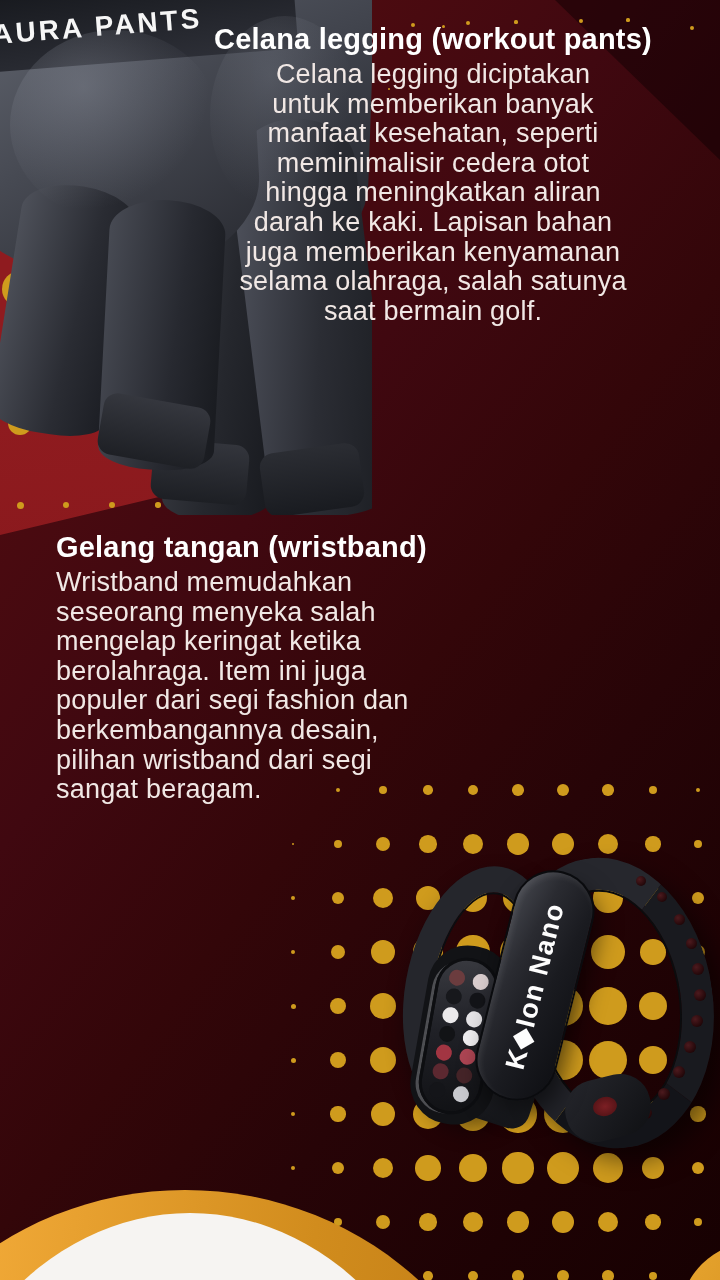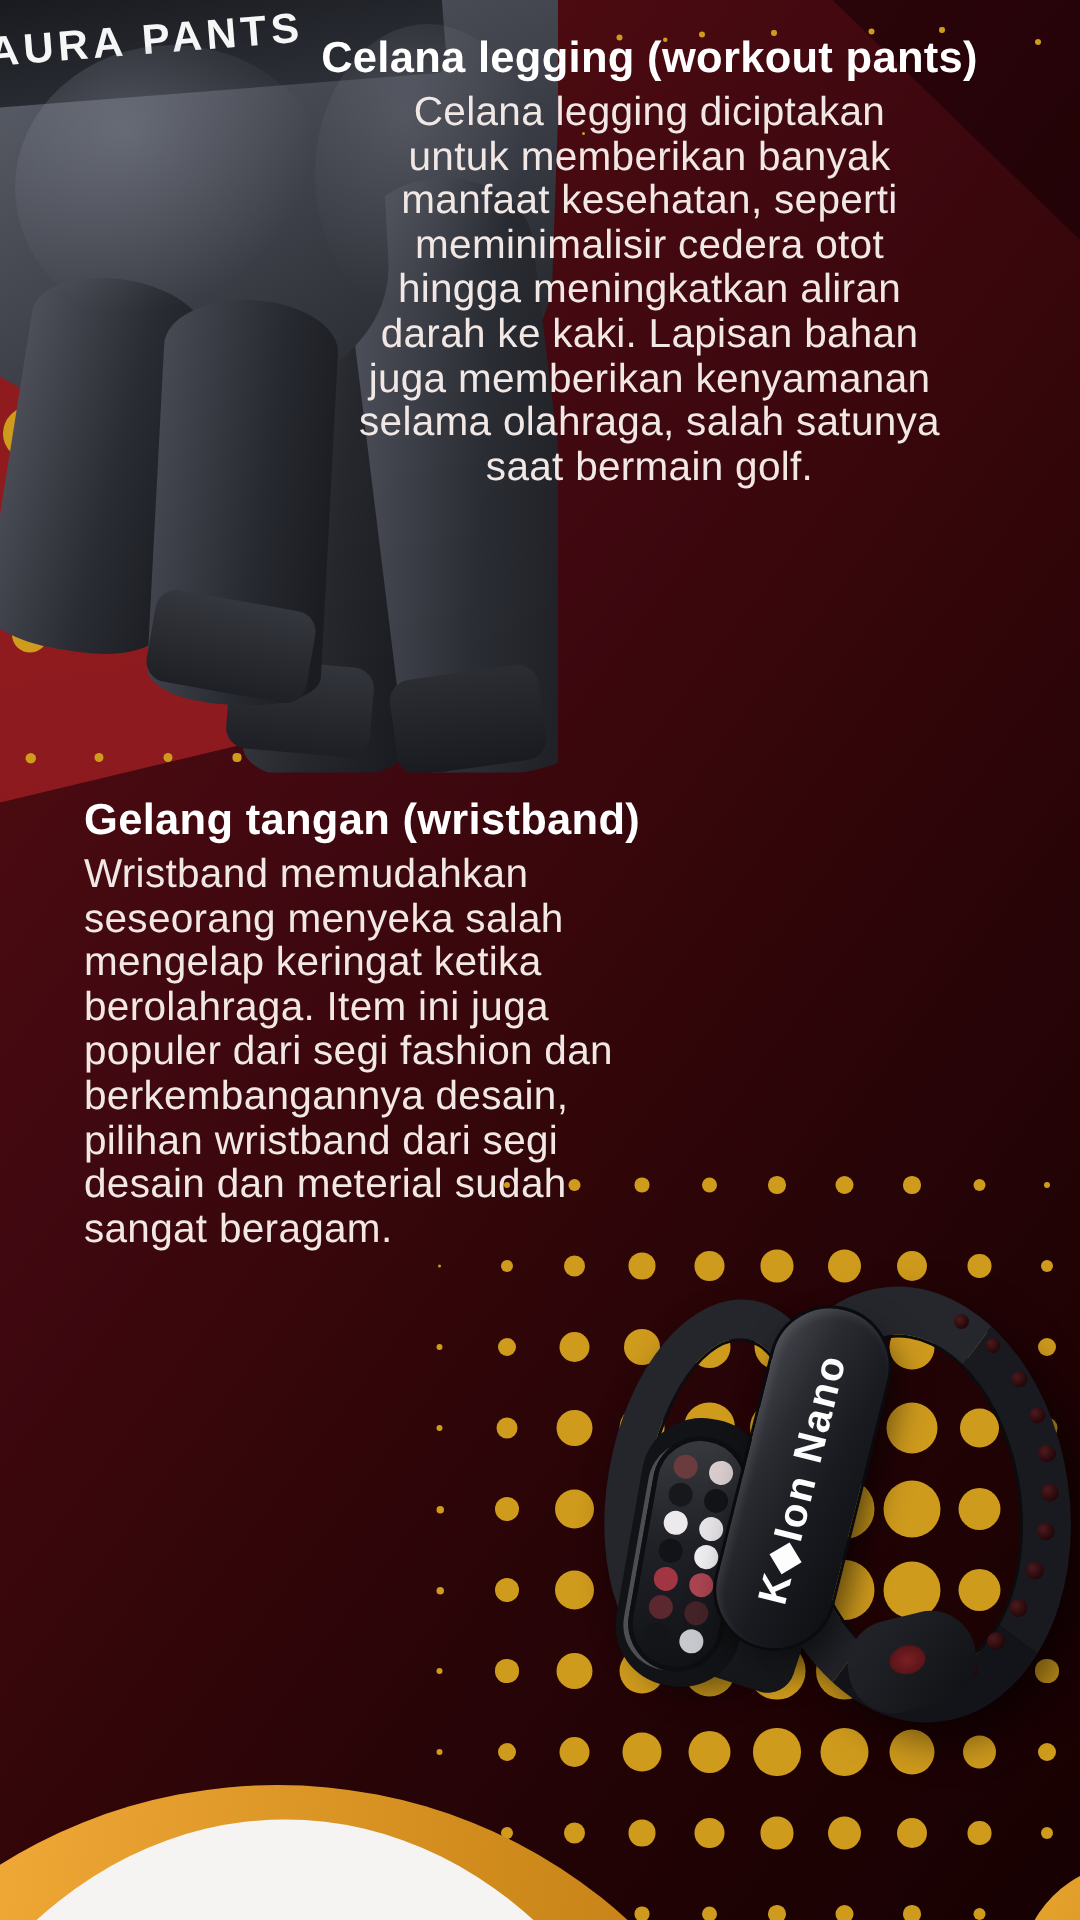--- a/index.html
+++ b/index.html
@@ -323,21 +323,20 @@
     <h2>Gelang tangan (wristband)</h2>
     <div class="lines">
 
     <div class="line">Wristband memudahkan</div>
         <div class="line">seseorang menyeka salah</div>
         <div class="line">mengelap keringat ketika</div>
         <div class="line">berolahraga. Item ini juga</div>
         <div class="line">populer dari segi fashion dan</div>
         <div class="line">berkembangannya desain,</div>
         <div class="line">pilihan wristband dari segi</div>
-        <div class="line">desain dan meterial sudah</div>
         <div class="line">sangat beragam.</div>
       </div>
   </section>
 
   <div class="wrist-art">
     <div class="left-ring"></div>
     <div class="left-end"></div>
     <div class="face-well"></div>
     <div class="tracker-face">
       <div class="tgrid">

